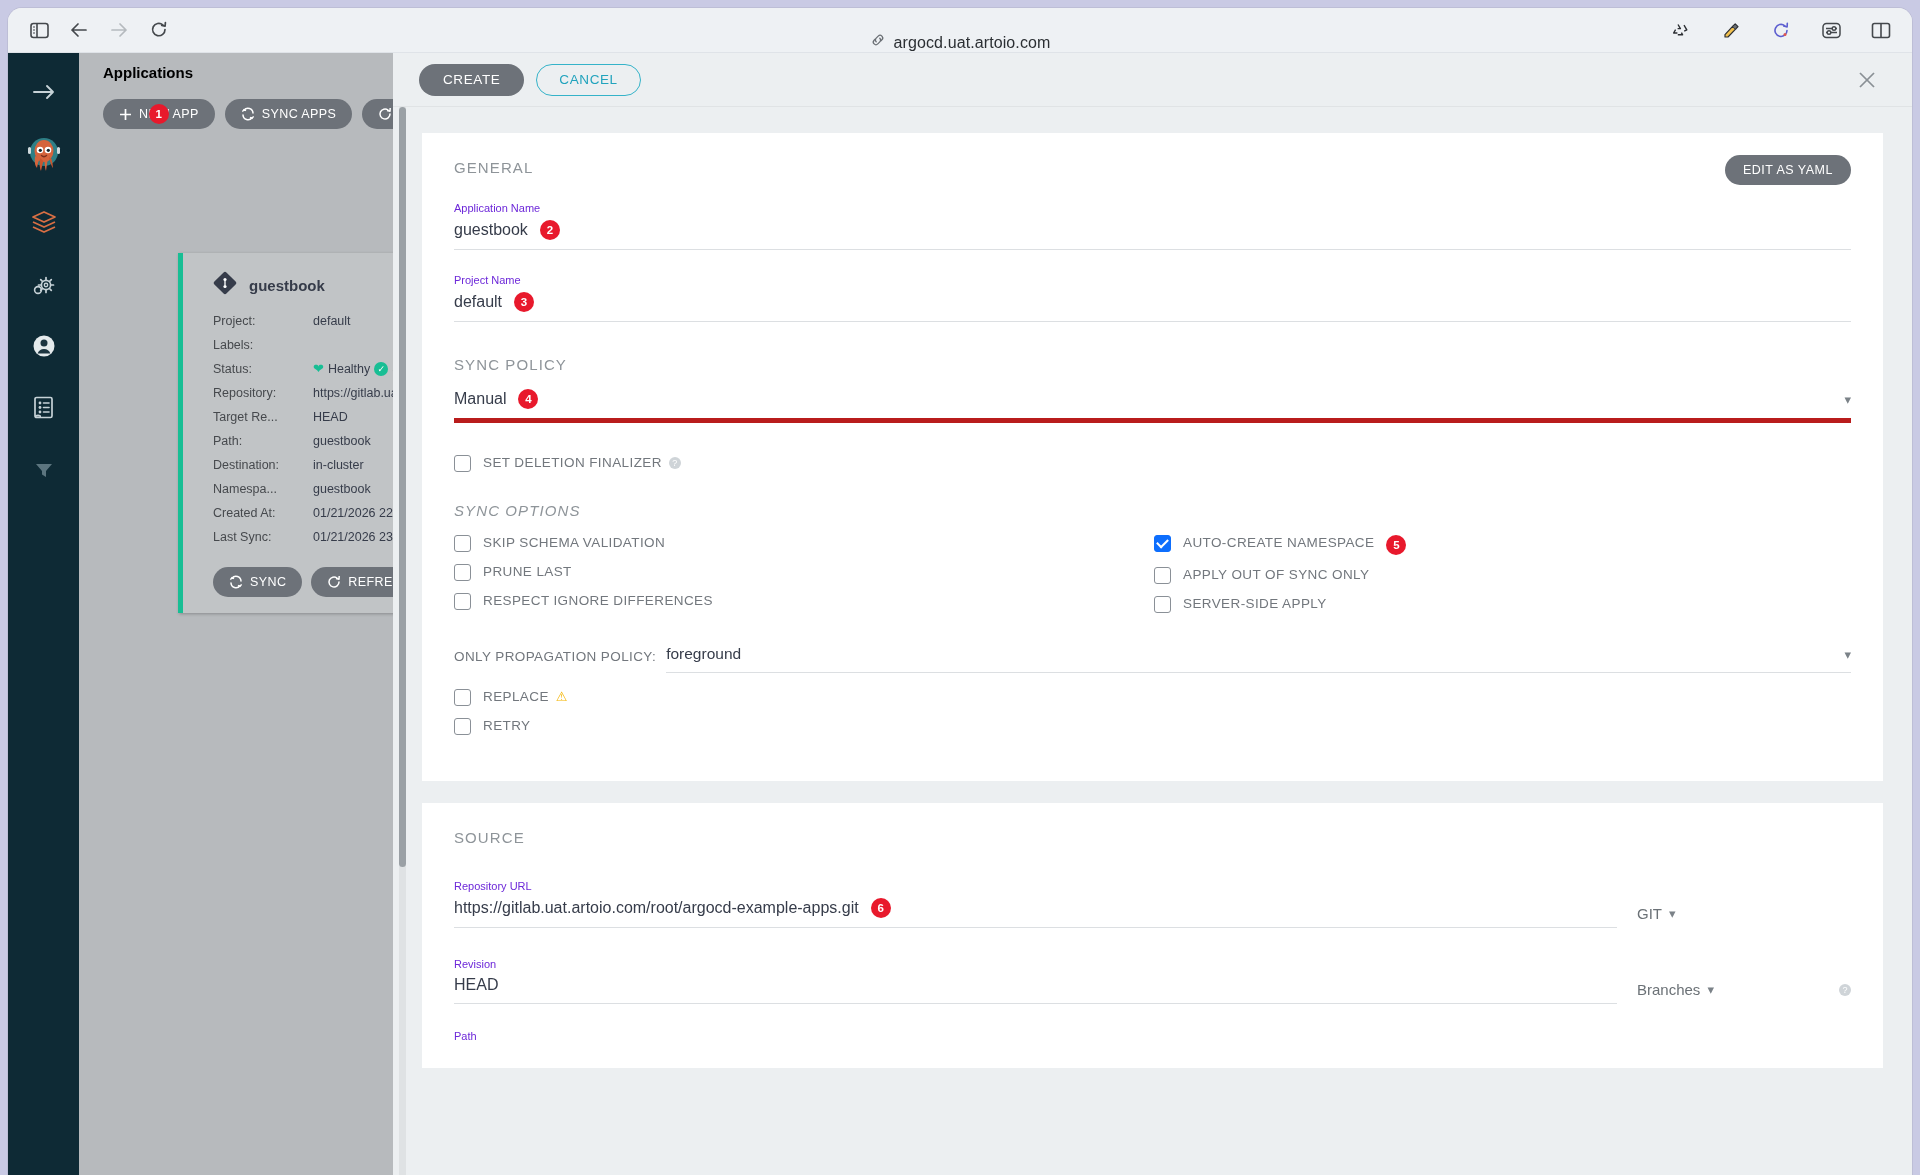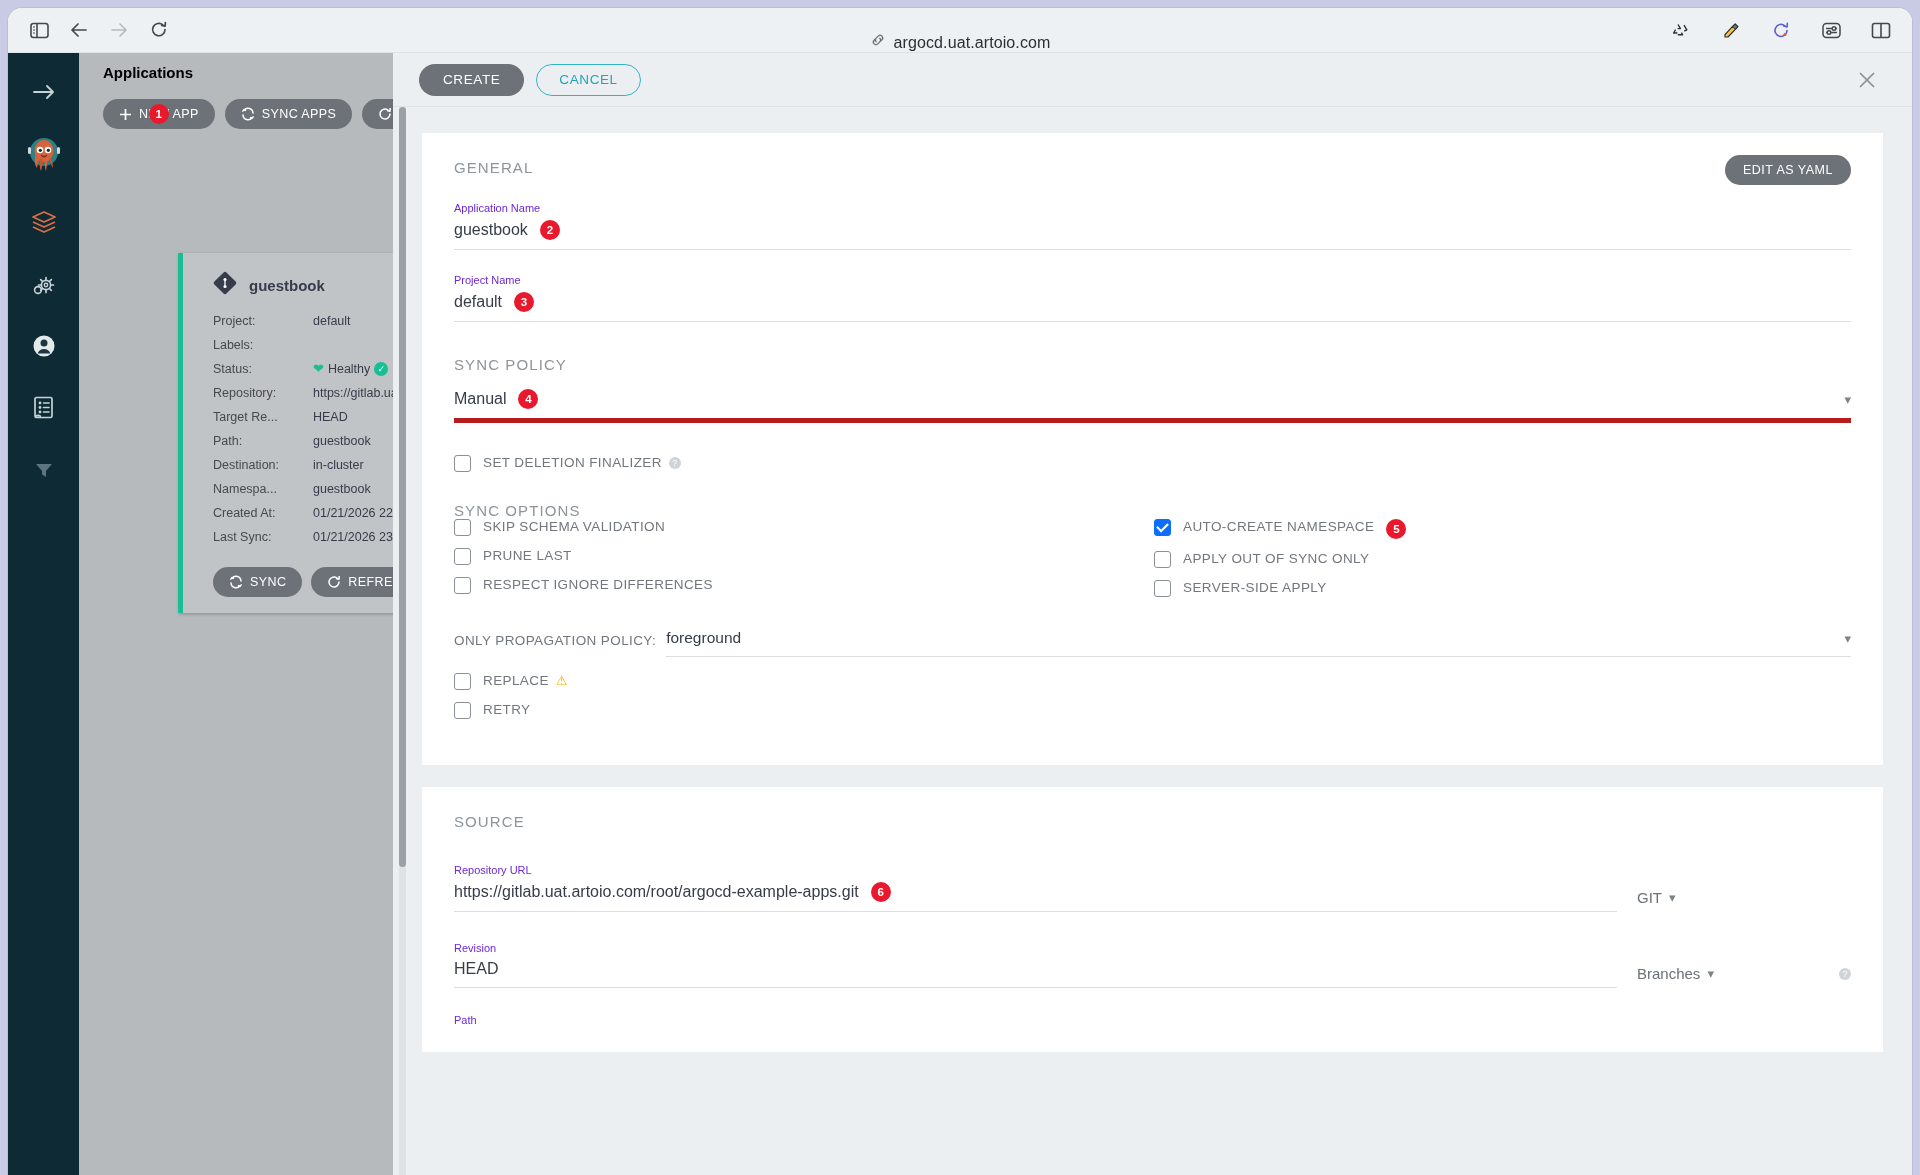--- a/index.html
+++ b/index.html
@@ -605,21 +605,21 @@
             </div>
 
             <div style="margin-top:32px;" class="checkline">
               <span class="cbox"></span>
               <span class="cb-label">
                 <span>SET DELETION FINALIZER</span>
                 <span class="help-dot">?</span>
               </span>
             </div>
 
-            <div class="section-title" style="margin-top:30px;margin-bottom:0;">SYNC OPTIONS</div>
+            <div class="section-title" style="margin-top:30px;margin-bottom:16px;font-style:italic;">SYNC OPTIONS</div>
 
             <div class="sync-opts-grid">
               <div class="sync-col-left">
                 <div class="checkline">
                   <span class="cbox"></span>
                   <span class="cb-label">SKIP SCHEMA VALIDATION</span>
                 </div>
                 <div class="checkline">
                   <span class="cbox"></span>
                   <span class="cb-label">PRUNE LAST</span>

